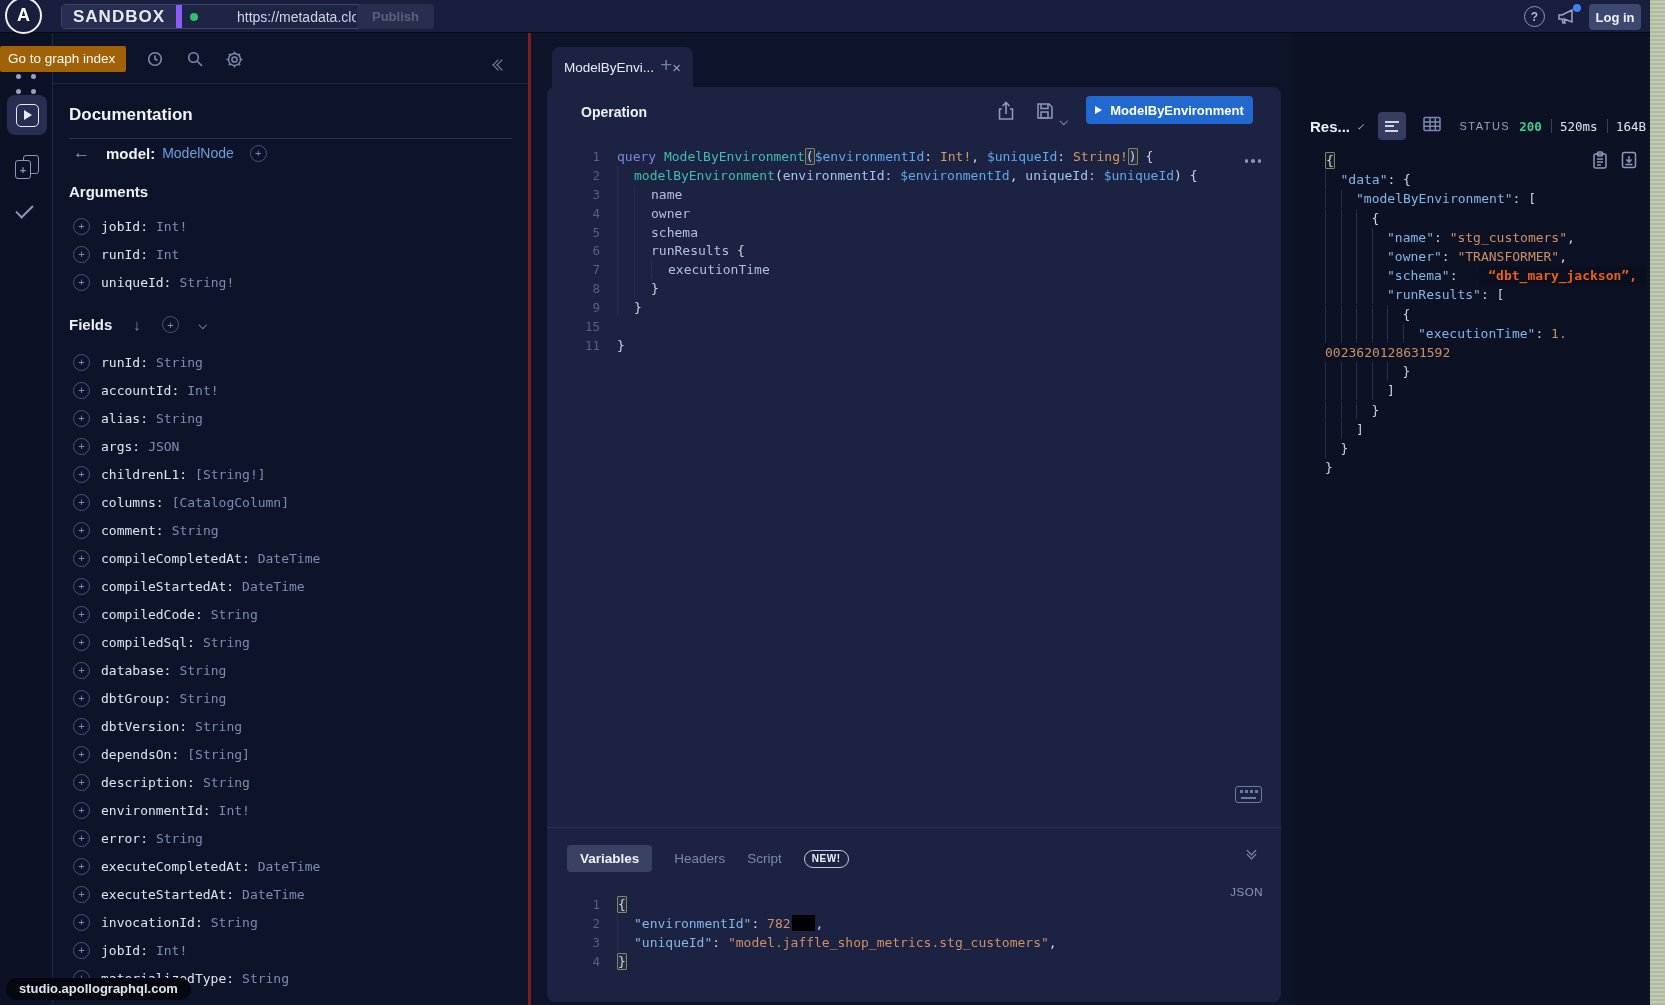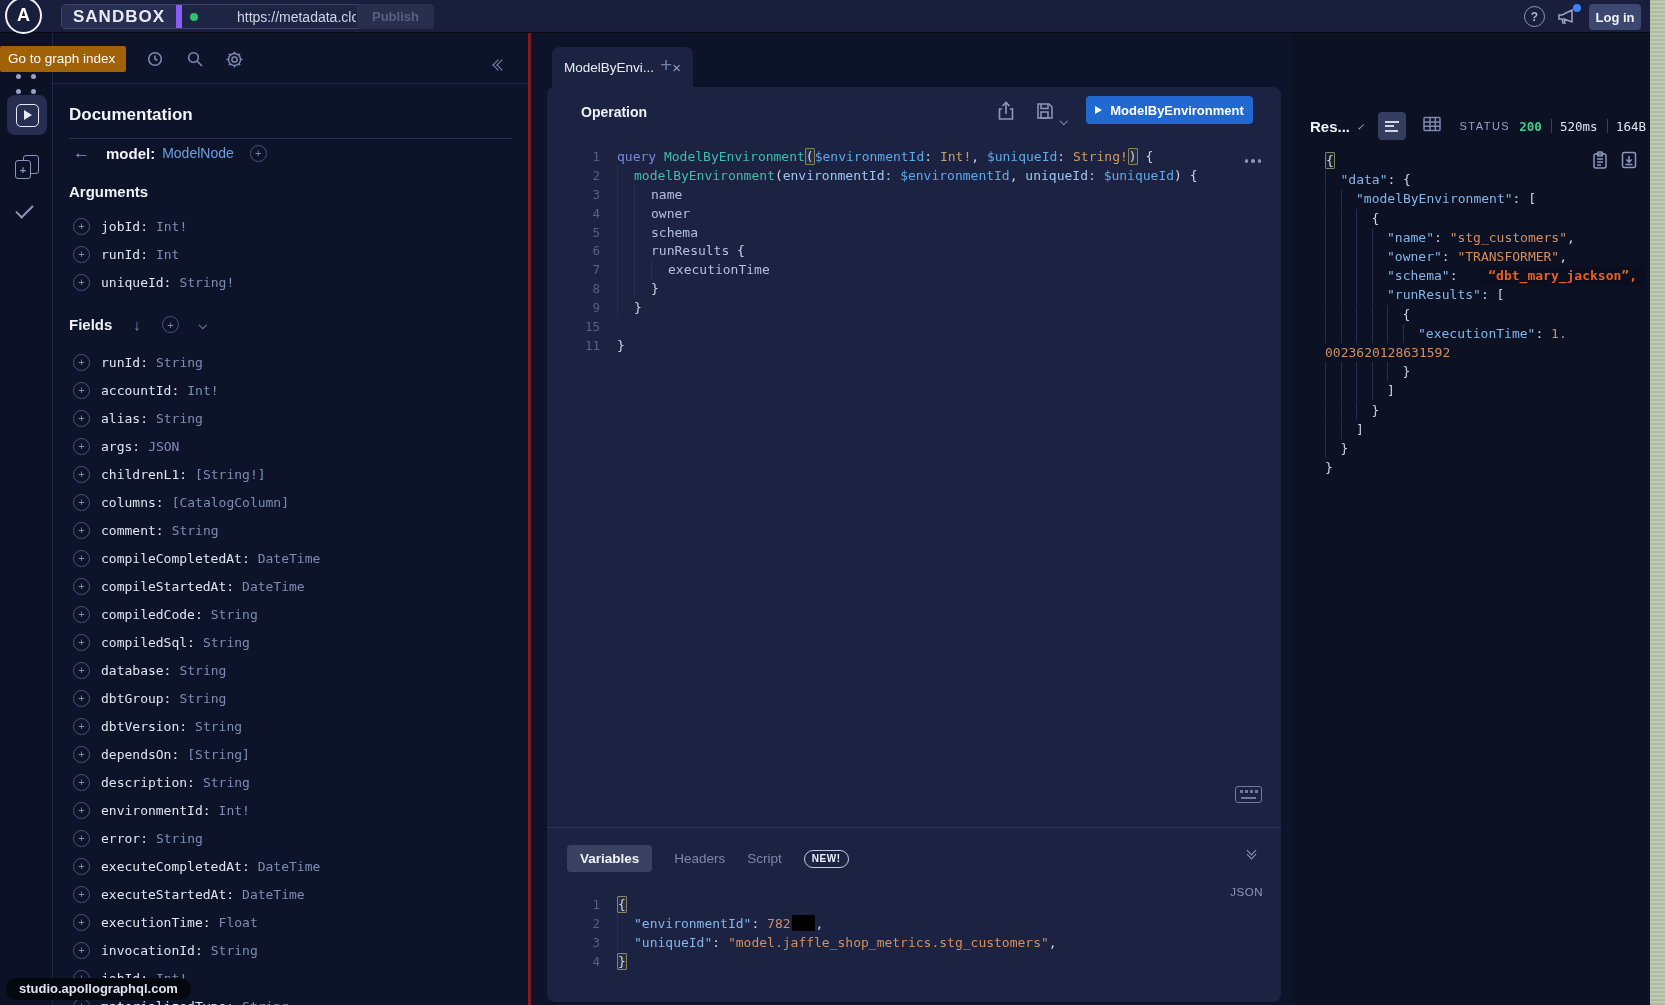--- a/index.html
+++ b/index.html
@@ -362,25 +362,20 @@
           <span class="doc-name">executeCompletedAt:</span>
           <span class="doc-type">DateTime</span>
         </div>
         <div class="doc-row">
           <span class="circle-plus"></span>
           <span class="doc-name">executeStartedAt:</span>
           <span class="doc-type">DateTime</span>
         </div>
         <div class="doc-row">
           <span class="circle-plus"></span>
-          <span class="doc-name">executionTime:</span>
-          <span class="doc-type">Float</span>
-        </div>
-        <div class="doc-row">
-          <span class="circle-plus"></span>
           <span class="doc-name">invocationId:</span>
           <span class="doc-type">String</span>
         </div>
         <div class="doc-row">
           <span class="circle-plus"></span>
           <span class="doc-name">jobId:</span>
           <span class="doc-type">Int!</span>
         </div>
         <div class="doc-row">
           <span class="circle-plus"></span>

